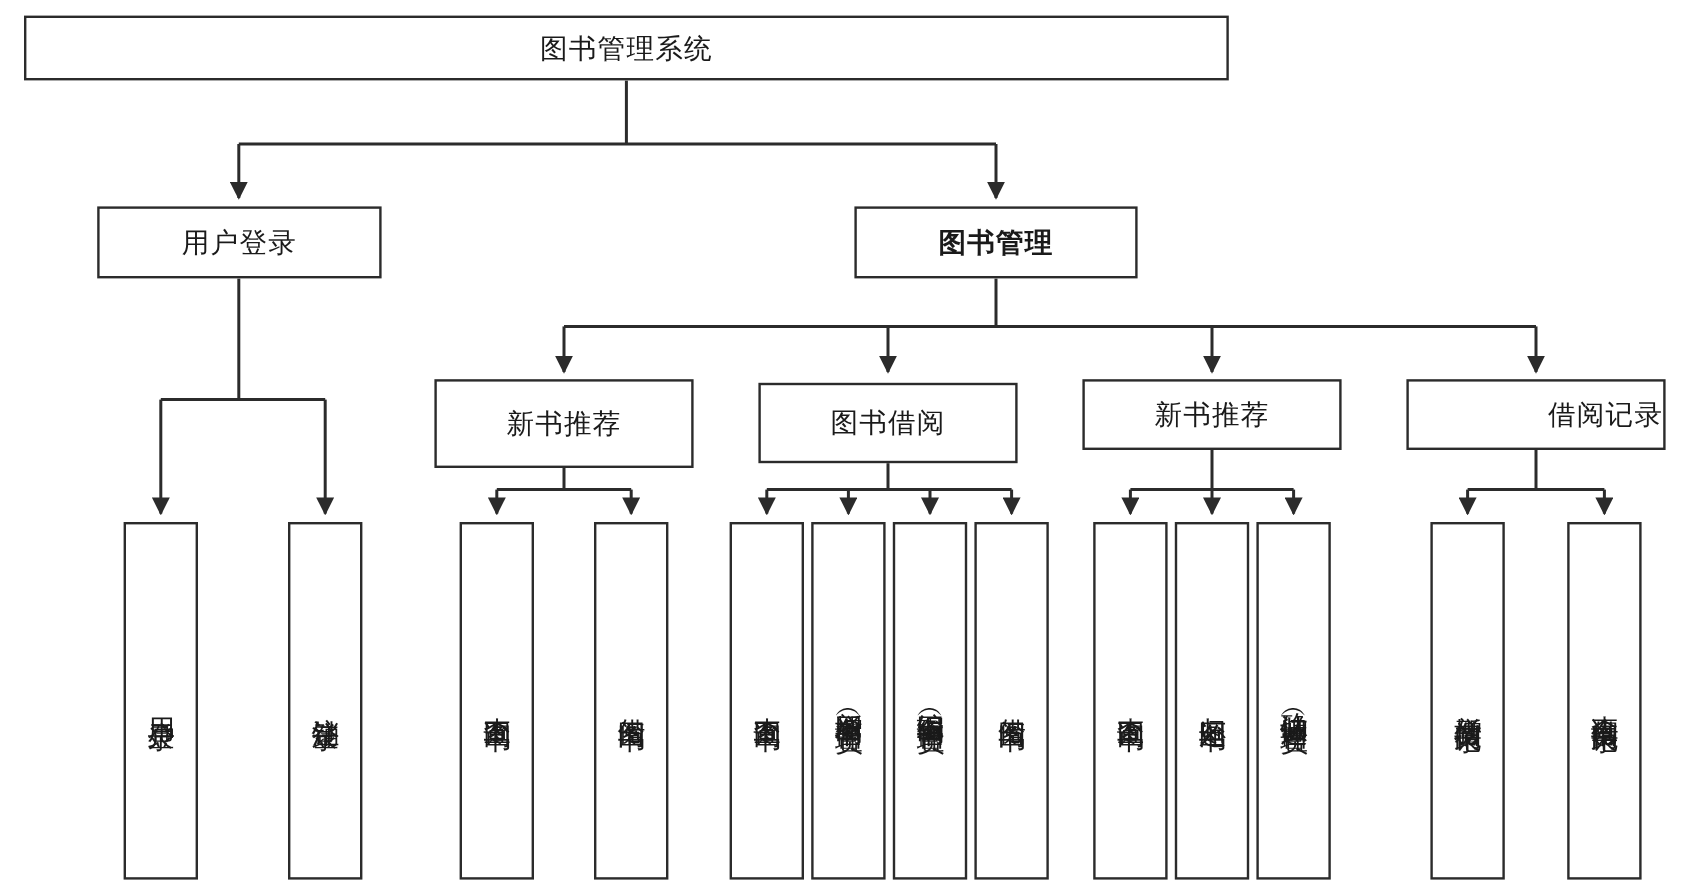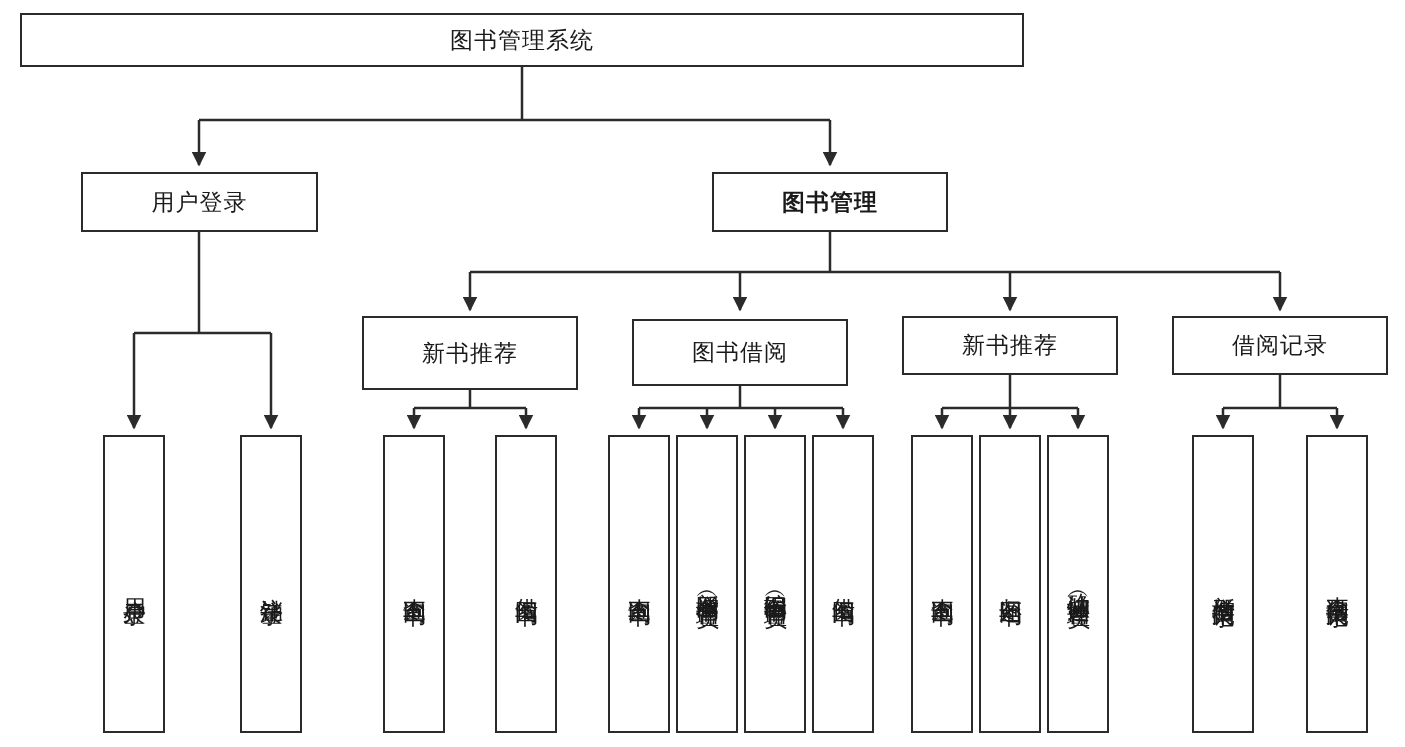--- a/index.html
+++ b/index.html
@@ -126,21 +126,21 @@
 
   <div class="node h" style="left:362px; top:316px; width:216px; height:74px;">
     <span>新书推荐</span>
   </div>
   <div class="node h" style="left:632px; top:319px; width:216px; height:67px;">
     <span>图书借阅</span>
   </div>
   <div class="node h" style="left:902px; top:316px; width:216px; height:59px;">
     <span>新书推荐</span>
   </div>
-  <div class="node h" style="left:1172px; top:316px; width:216px; height:59px;">
+  <div class="node h" style="left:1172px; top:316px; width:216px; height:59px;justify-content:flex-end;">
     <span>借阅记录</span>
   </div>
 
   <div class="node v" style="left:103px; top:435px; width:62px; height:298px;">
     <span class="vtext">用户登录</span>
   </div>
   <div class="node v" style="left:240px; top:435px; width:62px; height:298px;">
     <span class="vtext">注销登录</span>
   </div>
 

